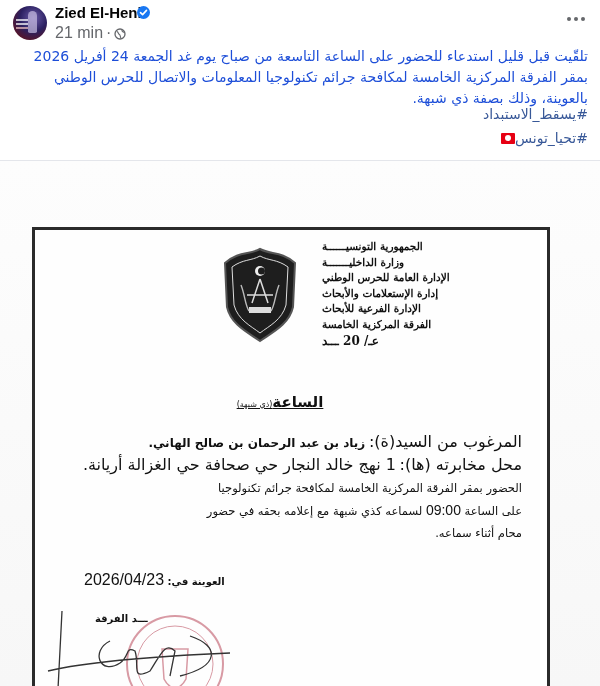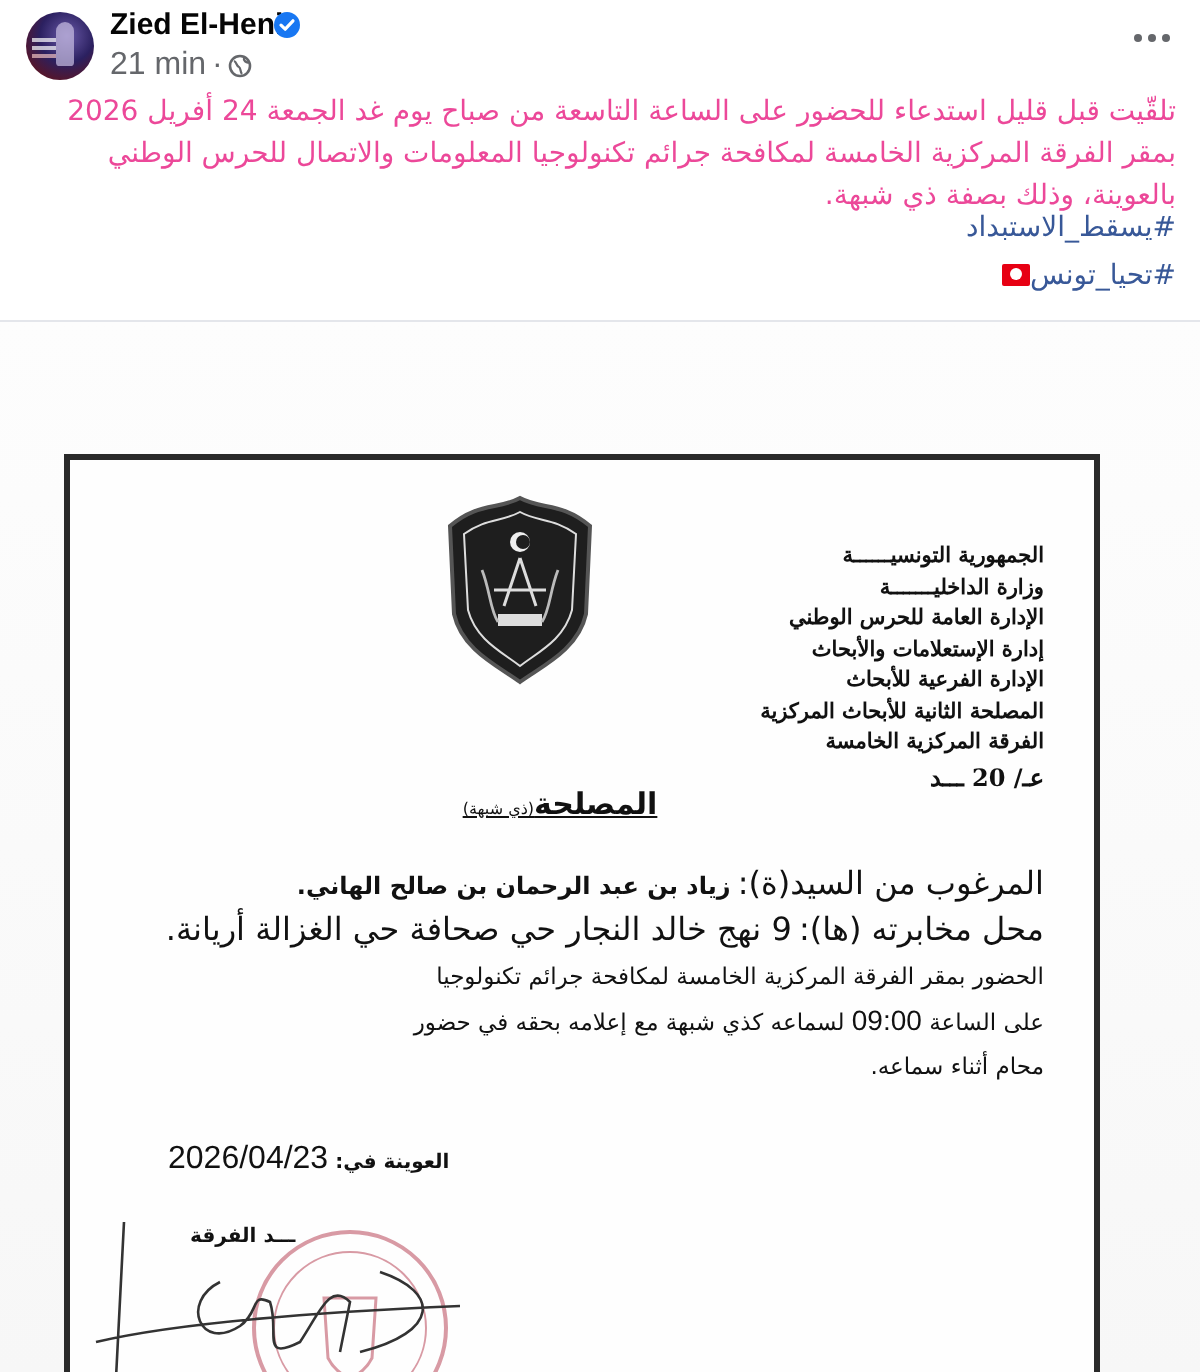--- a/index.html
+++ b/index.html
@@ -14,34 +14,34 @@
   .author { position: absolute; left: 55px; top: 4px; font-family: "Liberation Sans", sans-serif; font-weight: bold; font-size: 15px; color: #050505; }
   .verified { position: absolute; left: 137px; top: 6px; width: 13px; height: 13px; border-radius: 50%; background: #1877f2; }
   .verified svg { position: absolute; left: 2px; top: 2px; }
   .meta { position: absolute; left: 55px; top: 24px; font-family: "Liberation Sans", sans-serif; font-size: 16px; color: #65676b; }
   .meta .dot { margin: 0 3px; }
   .globe { display: inline-block; vertical-align: -2px; }
   .more { position: absolute; left: 566px; top: 14px; width: 20px; height: 10px; cursor: pointer; }
   .more span { position: absolute; top: 3px; width: 4px; height: 4px; border-radius: 50%; background: #65676b; }
 
   .post-text { position: absolute; right: 12px; top: 46px; width: 578px; direction: rtl; text-align: right;
-    font-family: "DejaVu Sans", sans-serif; font-size: 14px; line-height: 21px; color: #ec4899; }
+    font-family: "DejaVu Sans", sans-serif; font-size: 14px; line-height: 21px; color: #1d4ed8; }
   .hashtag { position: absolute; right: 12px; direction: rtl; font-family: "DejaVu Sans", sans-serif; font-size: 14px; color: #385898; cursor: pointer; }
   .ht1 { top: 106px; }
   .ht2 { top: 130px; }
   .flag { display: inline-block; width: 14px; height: 11px; background: #e70013; border-radius: 1px; position: relative; vertical-align: -1px; margin-left: 2px; }
   .flag::after { content: ""; position: absolute; left: 4px; top: 2px; width: 6px; height: 6px; border-radius: 50%; background: #fff; }
 
   .photo { position: absolute; left: 0; top: 160px; width: 600px; height: 526px; background: #fbfbfb; border-top: 1px solid #e4e6eb; overflow: hidden; cursor: pointer; }
   .paper { position: absolute; left: 0; top: 0; width: 600px; height: 526px; background: linear-gradient(180deg, #fdfdfd, #f7f7f7); }
   .doc-border { position: absolute; left: 32px; top: 66px; width: 518px; height: 480px; border: 3px solid #2a2a2a; border-bottom: none; background: #fefefe; }
 
   .emblem { position: absolute; left: 219px; top: 84px; width: 82px; height: 98px; }
-  .letterhead { position: absolute; right: 78px; top: 78px; width: 200px; direction: rtl; text-align: right;
-    font-family: "DejaVu Serif", serif; font-weight: bold; font-size: 10.5px; line-height: 15.5px; color: #111; margin-top: 32px; }
+  .letterhead { position: absolute; right: 78px; top: 78px; width: 200px; direction: rtl; text-align: left;
+    font-family: "DejaVu Serif", serif; font-weight: bold; font-size: 10.5px; line-height: 15.5px; color: #111; }
   .letterhead .num { font-size: 12px; margin-top: 2px; }
 
   .summons-title { position: absolute; left: 200px; top: 232px; width: 160px; text-align: center; direction: rtl;
     font-family: "DejaVu Sans", sans-serif; font-weight: bold; font-size: 15px; color: #111; text-decoration: underline; }
   .summons-title .sub { font-size: 8px; font-weight: normal; }
 
   .doc-body { position: absolute; right: 78px; top: 270px; width: 440px; direction: rtl; text-align: right;
     font-family: "DejaVu Sans", sans-serif; font-size: 11.5px; line-height: 22px; color: #111; }
   .doc-body .line { white-space: nowrap; }
   .doc-body .small { font-size: 16px; }
@@ -98,37 +98,36 @@
       <rect x="30" y="62" width="22" height="6" fill="#ddd"></rect>
       <path d="M22 40 C26 50 26 60 30 66 M60 40 C56 50 56 60 52 66" stroke="#bbb" stroke-width="1.4" fill="none"></path>
     </svg>
 
     <div class="letterhead">
       <div>الجمهورية التونسيــــــة</div>
       <div>وزارة الداخليـــــــة</div>
       <div>الإدارة العامة للحرس الوطني</div>
       <div>إدارة الإستعلامات والأبحاث</div>
       <div>الإدارة الفرعية للأبحاث</div>
-      <div>المصلحة الثانية للأبحاث المركزية</div>
       <div>الفرقة المركزية الخامسة</div>
       <div class="num">عـ/ 20 ـــد</div>
     </div>
 
     <div class="summons-title">
-      <span>المصلحة</span><span class="sub">(ذي شبهة)</span>
+      <span>الساعة</span><span class="sub">(ذي شبهة)</span>
     </div>
 
     <div class="doc-body">
       <div class="line">
         <span class="small">المرغوب من السيد(ة):</span>
         <span class="bold">زياد بن عبد الرحمان بن صالح الهاني.</span>
       </div>
       <div class="line">
         <span class="small">محل مخابرته (ها):</span>
-        <span class="small">9 نهج خالد النجار حي صحافة حي الغزالة أريانة.</span>
+        <span class="small">1 نهج خالد النجار حي صحافة حي الغزالة أريانة.</span>
       </div>
       <div class="line">الحضور بمقر الفرقة المركزية الخامسة لمكافحة جرائم تكنولوجيا</div>
       <div class="line">
         <span>على الساعة</span>
         <span class="num">09:00</span>
         <span>لسماعه كذي شبهة مع إعلامه بحقه في حضور</span>
       </div>
       <div class="line">محام أثناء سماعه.</div>
     </div>
 

